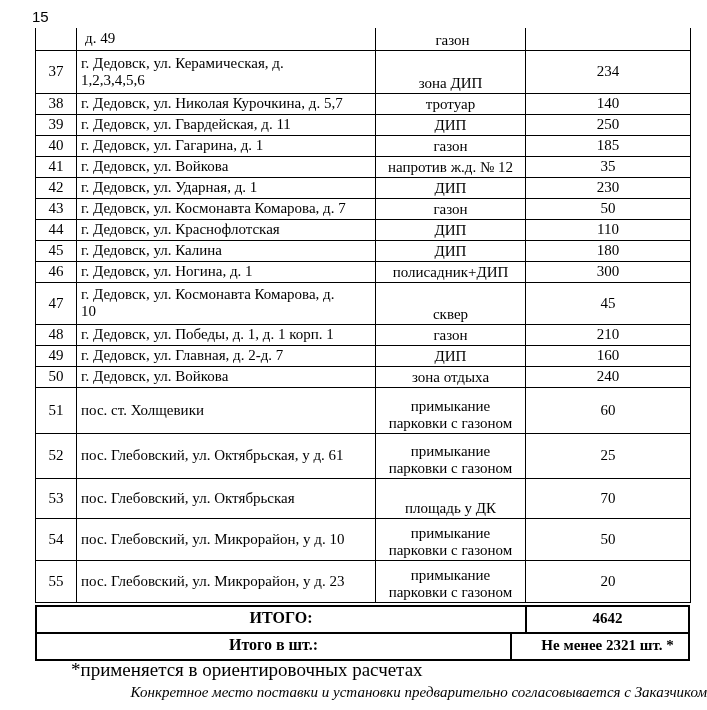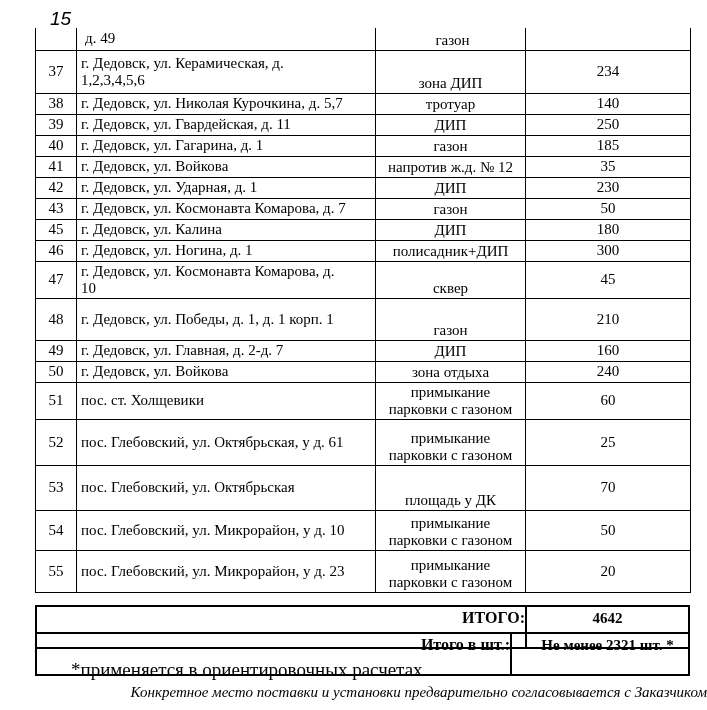--- a/index.html
+++ b/index.html
@@ -6,24 +6,23 @@
   body {
     width: 707px; height: 710px;
     background: #ffffff;
     font-family: "Liberation Serif", "DejaVu Serif", serif;
     color: #000;
     position: relative;
     overflow: hidden;
   }
   .page-num {
     position: absolute;
-    left: 50px; top: 8px;
-    font-size: 19px;
+    left: 32px; top: 8px;
+    font-size: 15px;
     font-family: "Liberation Sans", sans-serif;
-    font-style: italic;
   }
   table.main {
     position: absolute;
     left: 35px; top: 28px;
     width: 655px;
     border-collapse: collapse;
     table-layout: fixed;
     font-size: 15px;
     line-height: 17px;
   }
@@ -58,22 +57,22 @@
     width: 651px;
     display: flex;
     border: 2px solid #000;
     font-weight: bold;
     font-size: 16px;
     line-height: 18px;
   }
   .totals-row .t-label {
     flex: 1;
     border-right: 2px solid #000;
-    text-align: right;
-    padding: 2px 0 20px;
+    text-align: center;
+    padding: 2px 0 5px;
   }
   .totals-row .t-value {
     width: 161px;
     text-align: center;
     padding: 2px 0 3px;
     font-size: 15px;
   }
   #totals-1 { top: 605px; }
   #totals-2 { top: 632px; gap: 15px; }
   .footnote {
@@ -148,20 +147,26 @@
         <td class="type">ДИП</td>
         <td class="qty">230</td>
       </tr>
       <tr>
         <td class="num">43</td>
         <td class="address">г. Дедовск, ул. Космонавта Комарова, д. 7</td>
         <td class="type">газон</td>
         <td class="qty">50</td>
       </tr>
       <tr>
+        <td class="num">44</td>
+        <td class="address">г. Дедовск, ул. Краснофлотская</td>
+        <td class="type">ДИП</td>
+        <td class="qty">110</td>
+      </tr>
+      <tr>
         <td class="num">45</td>
         <td class="address">г. Дедовск, ул. Калина</td>
         <td class="type">ДИП</td>
         <td class="qty">180</td>
       </tr>
       <tr>
         <td class="num">46</td>
         <td class="address">г. Дедовск, ул. Ногина, д. 1</td>
         <td class="type">полисадник+ДИП</td>
         <td class="qty">300</td>

